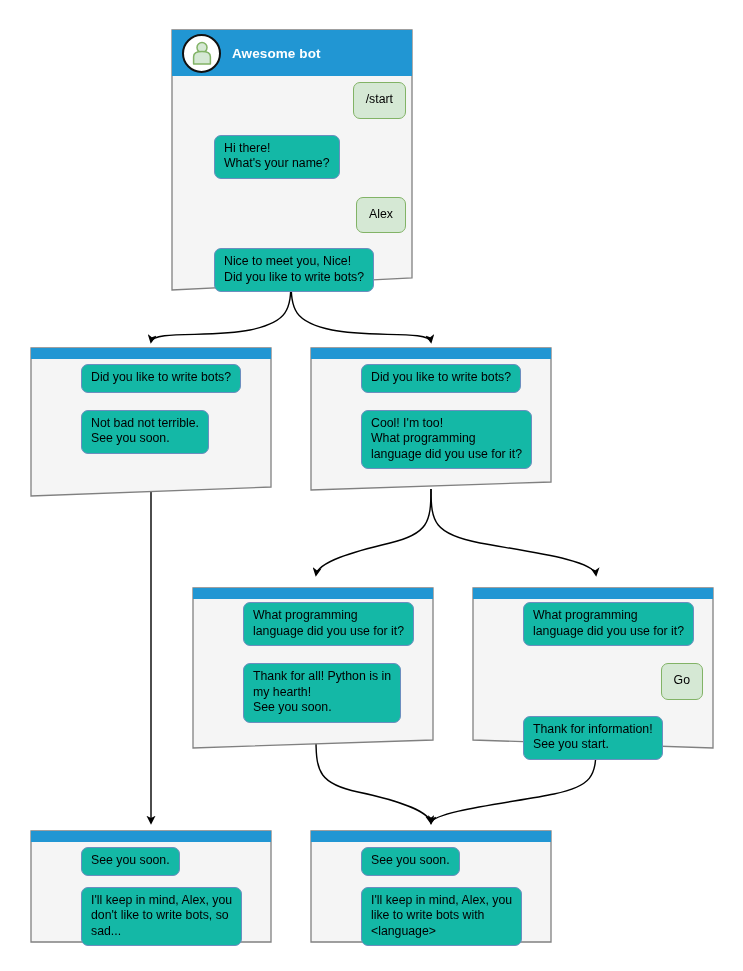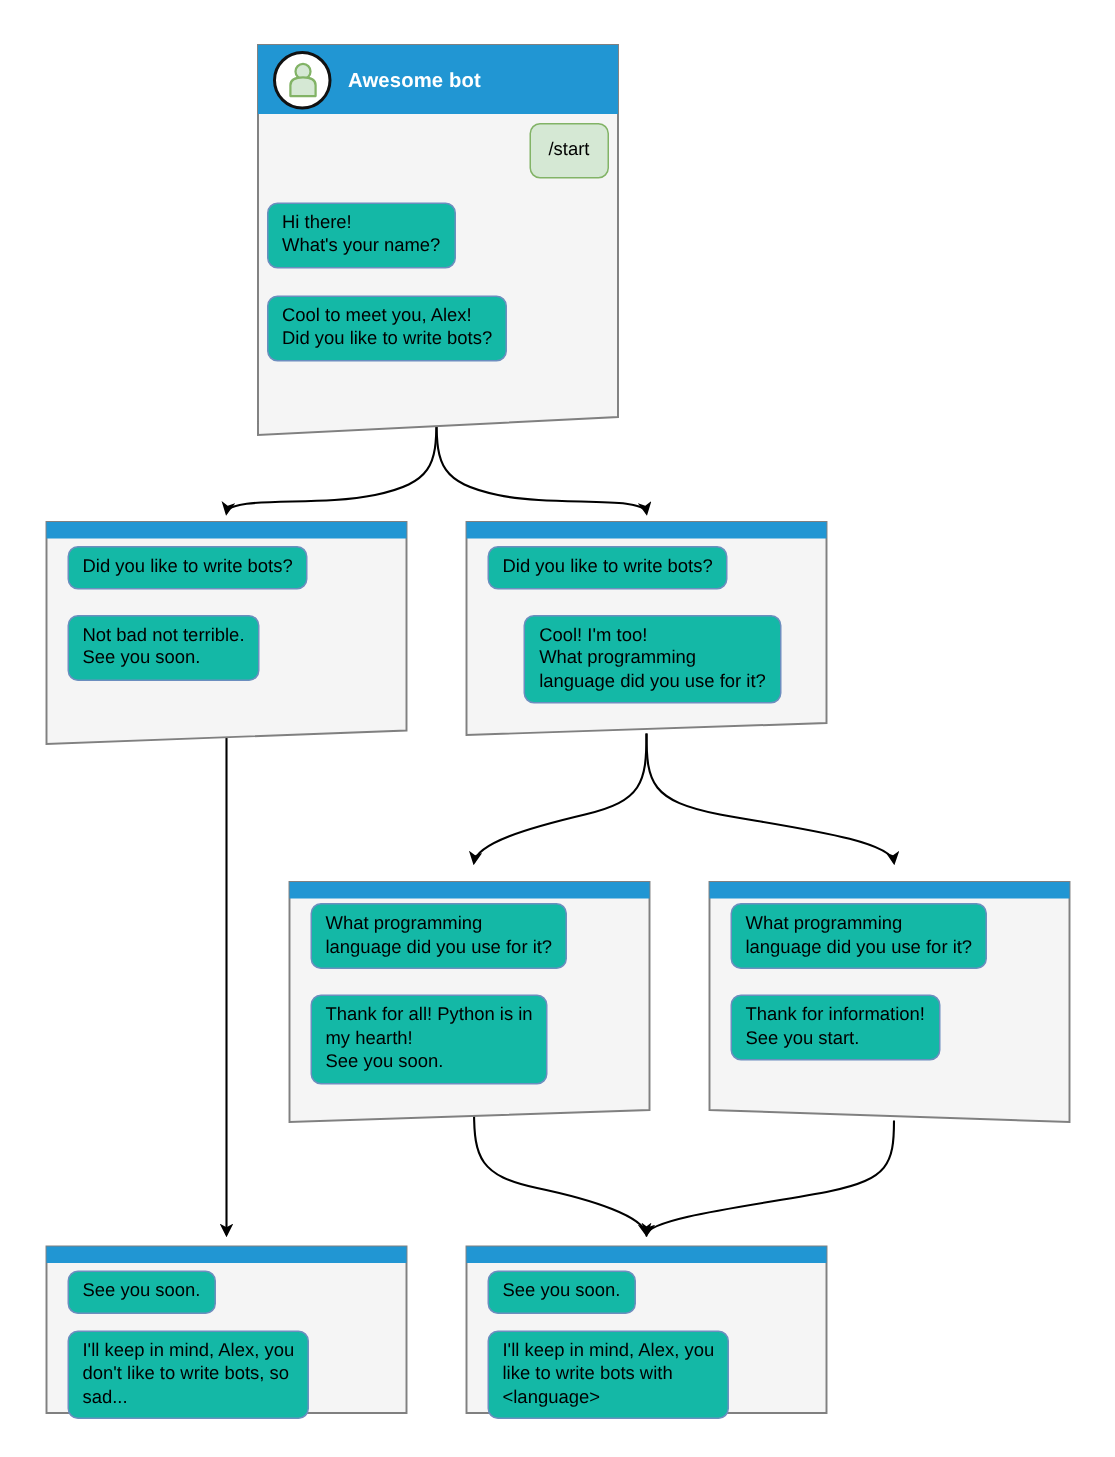--- a/index.html
+++ b/index.html
@@ -86,20 +86,21 @@
   .row.right { justify-content: flex-end; }
 
   .bubble {
     box-sizing: border-box;
     font-size: 12.3px;
     line-height: 15.5px;
     color: #000000;
     border-radius: 7px;
     white-space: pre-line;
     max-width: 84%;
+    margin-left: 36px;
   }
   .bubble.bot {
     background: #14b8a6;
     border: 1px solid #6c8ebf;
     padding: 5px 9px 6px 9px;
   }
   .bubble.user {
     background: #d5e8d4;
     border: 1px solid #82b366;
     padding: 9px 12px 10px 12px;
@@ -148,22 +149,25 @@
         <span class="title-text">Awesome bot</span>
       </div>
       <div class="msgs" style="top:56px; padding:0 10px;">
         <div class="row right" style="margin-bottom:16px;">
           <div class="bubble user">/start</div>
         </div>
         <div class="row left" style="margin-bottom:18px;">
           <div class="bubble bot">Hi there!
 What's your name?</div>
         </div>
+        <div class="row right" style="margin-bottom:15px;">
+          <div class="bubble user">Alex</div>
+        </div>
         <div class="row left">
-          <div class="bubble bot">Cool to meet you, Alex!
+          <div class="bubble bot">Nice to meet you, Nice!
 Did you like to write bots?</div>
         </div>
       </div>
     </div>
   </div>
 
   <div class="card" style="left:28px; top:345px; width:246px; height:154px;">
     <svg class="card-shape" viewBox="0 0 246 154" preserveAspectRatio="none" xmlns="http://www.w3.org/2000/svg">
       <polygon points="3,3 243,3 243,142 3,151" fill="#f5f5f5" stroke="#808080" stroke-width="1.3"></polygon>
       <rect x="3" y="3" width="240" height="11" fill="#2196d3"></rect>
@@ -184,21 +188,21 @@
   <div class="card" style="left:308px; top:345px; width:246px; height:148px;">
     <svg class="card-shape" viewBox="0 0 246 148" preserveAspectRatio="none" xmlns="http://www.w3.org/2000/svg">
       <polygon points="3,3 243,3 243,137 3,145" fill="#f5f5f5" stroke="#808080" stroke-width="1.3"></polygon>
       <rect x="3" y="3" width="240" height="11" fill="#2196d3"></rect>
     </svg>
     <div class="card-content">
       <div class="msgs" style="top:19px; padding:0 9px;">
         <div class="row left" style="margin-bottom:17px; padding-left:8px;">
           <div class="bubble bot">Did you like to write bots?</div>
         </div>
-        <div class="row left" style="padding-left:8px;justify-content:center;">
+        <div class="row left" style="padding-left:8px;">
           <div class="bubble bot">Cool! I'm too!
 What programming
 language did you use for it?</div>
         </div>
       </div>
     </div>
   </div>
 
   <div class="card" style="left:190px; top:585px; width:246px; height:166px;">
     <svg class="card-shape" viewBox="0 0 246 166" preserveAspectRatio="none" xmlns="http://www.w3.org/2000/svg">
@@ -224,20 +228,23 @@
     <svg class="card-shape" viewBox="0 0 246 166" preserveAspectRatio="none" xmlns="http://www.w3.org/2000/svg">
       <polygon points="3,3 243,3 243,163 3,155" fill="#f5f5f5" stroke="#808080" stroke-width="1.3"></polygon>
       <rect x="3" y="3" width="240" height="11" fill="#2196d3"></rect>
     </svg>
     <div class="card-content">
       <div class="msgs" style="top:17px; padding:0 9px;">
         <div class="row left" style="margin-bottom:17px; padding-left:8px;">
           <div class="bubble bot">What programming
 language did you use for it?</div>
         </div>
+        <div class="row right" style="margin-bottom:16px; padding-right:4px;">
+          <div class="bubble user">Go</div>
+        </div>
         <div class="row left" style="padding-left:8px;">
           <div class="bubble bot">Thank for information!
 See you start.</div>
         </div>
       </div>
     </div>
   </div>
 
   <div class="card" style="left:28px; top:828px; width:246px; height:117px;">
     <svg class="card-shape" viewBox="0 0 246 117" preserveAspectRatio="none" xmlns="http://www.w3.org/2000/svg">

